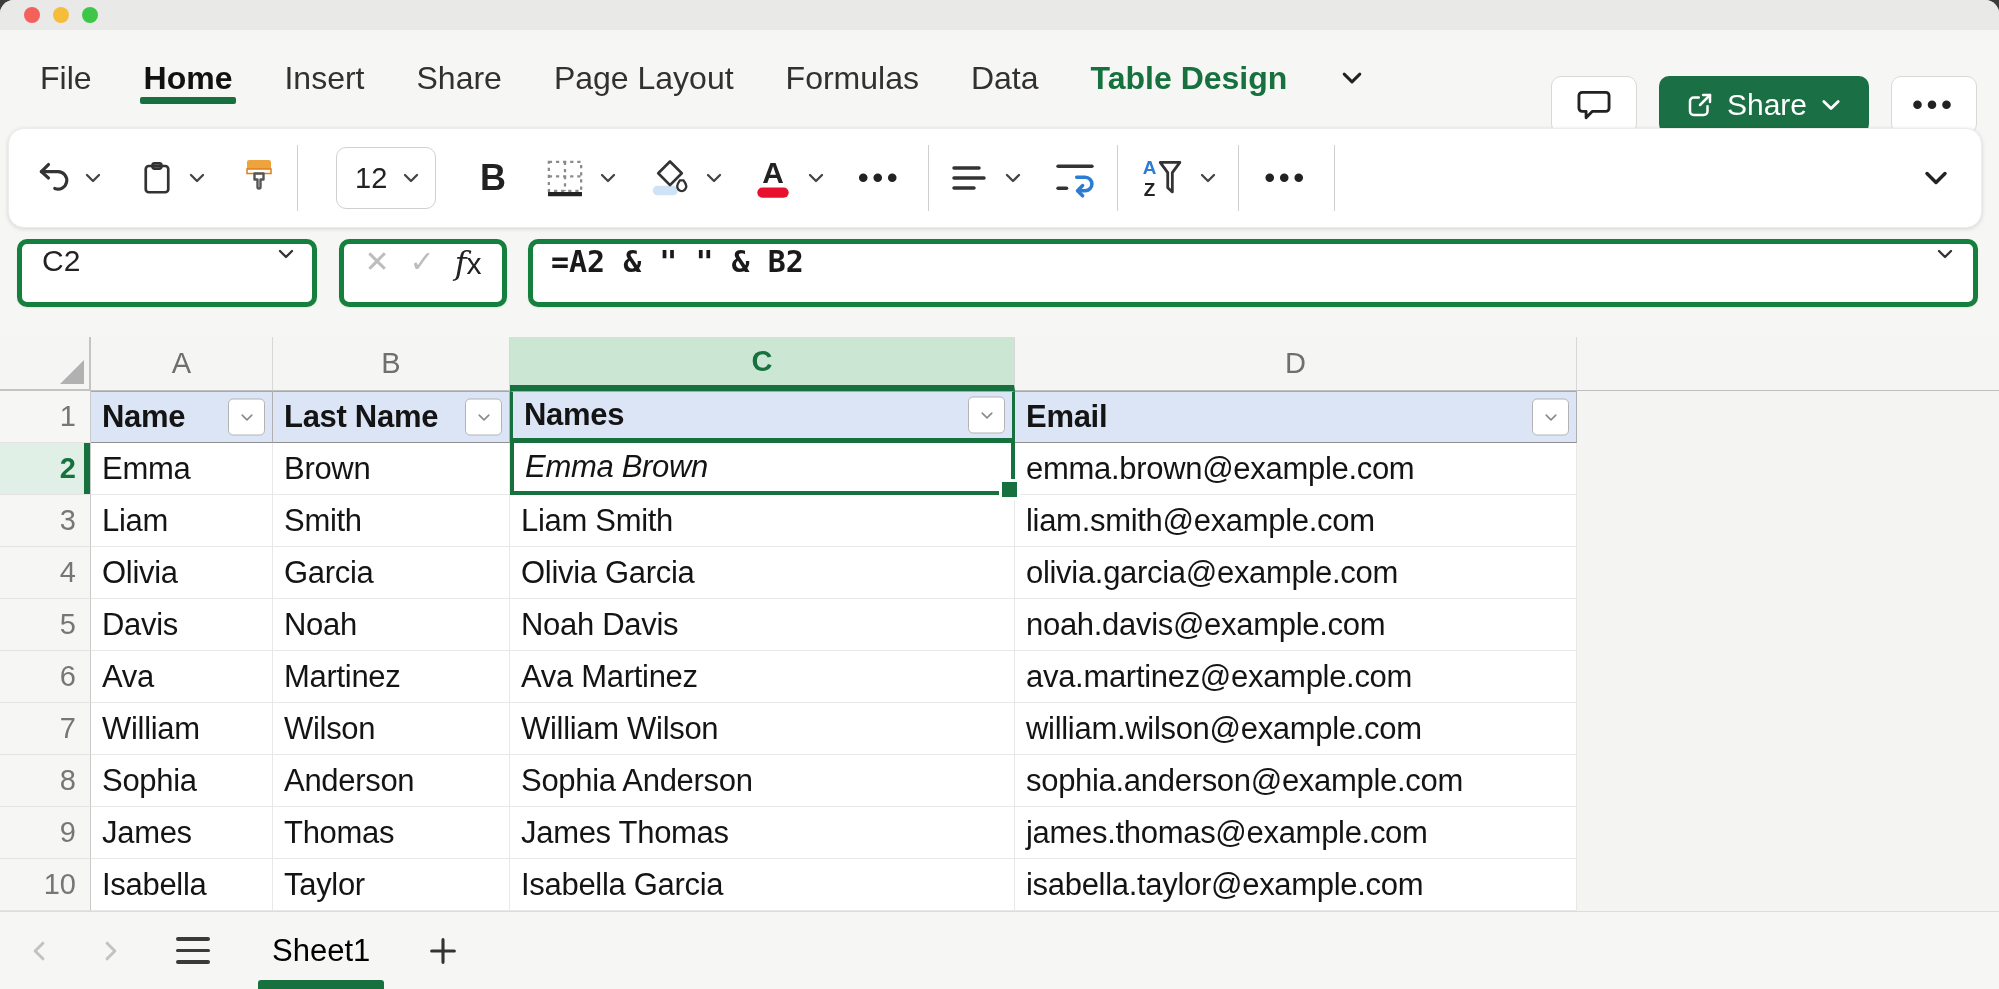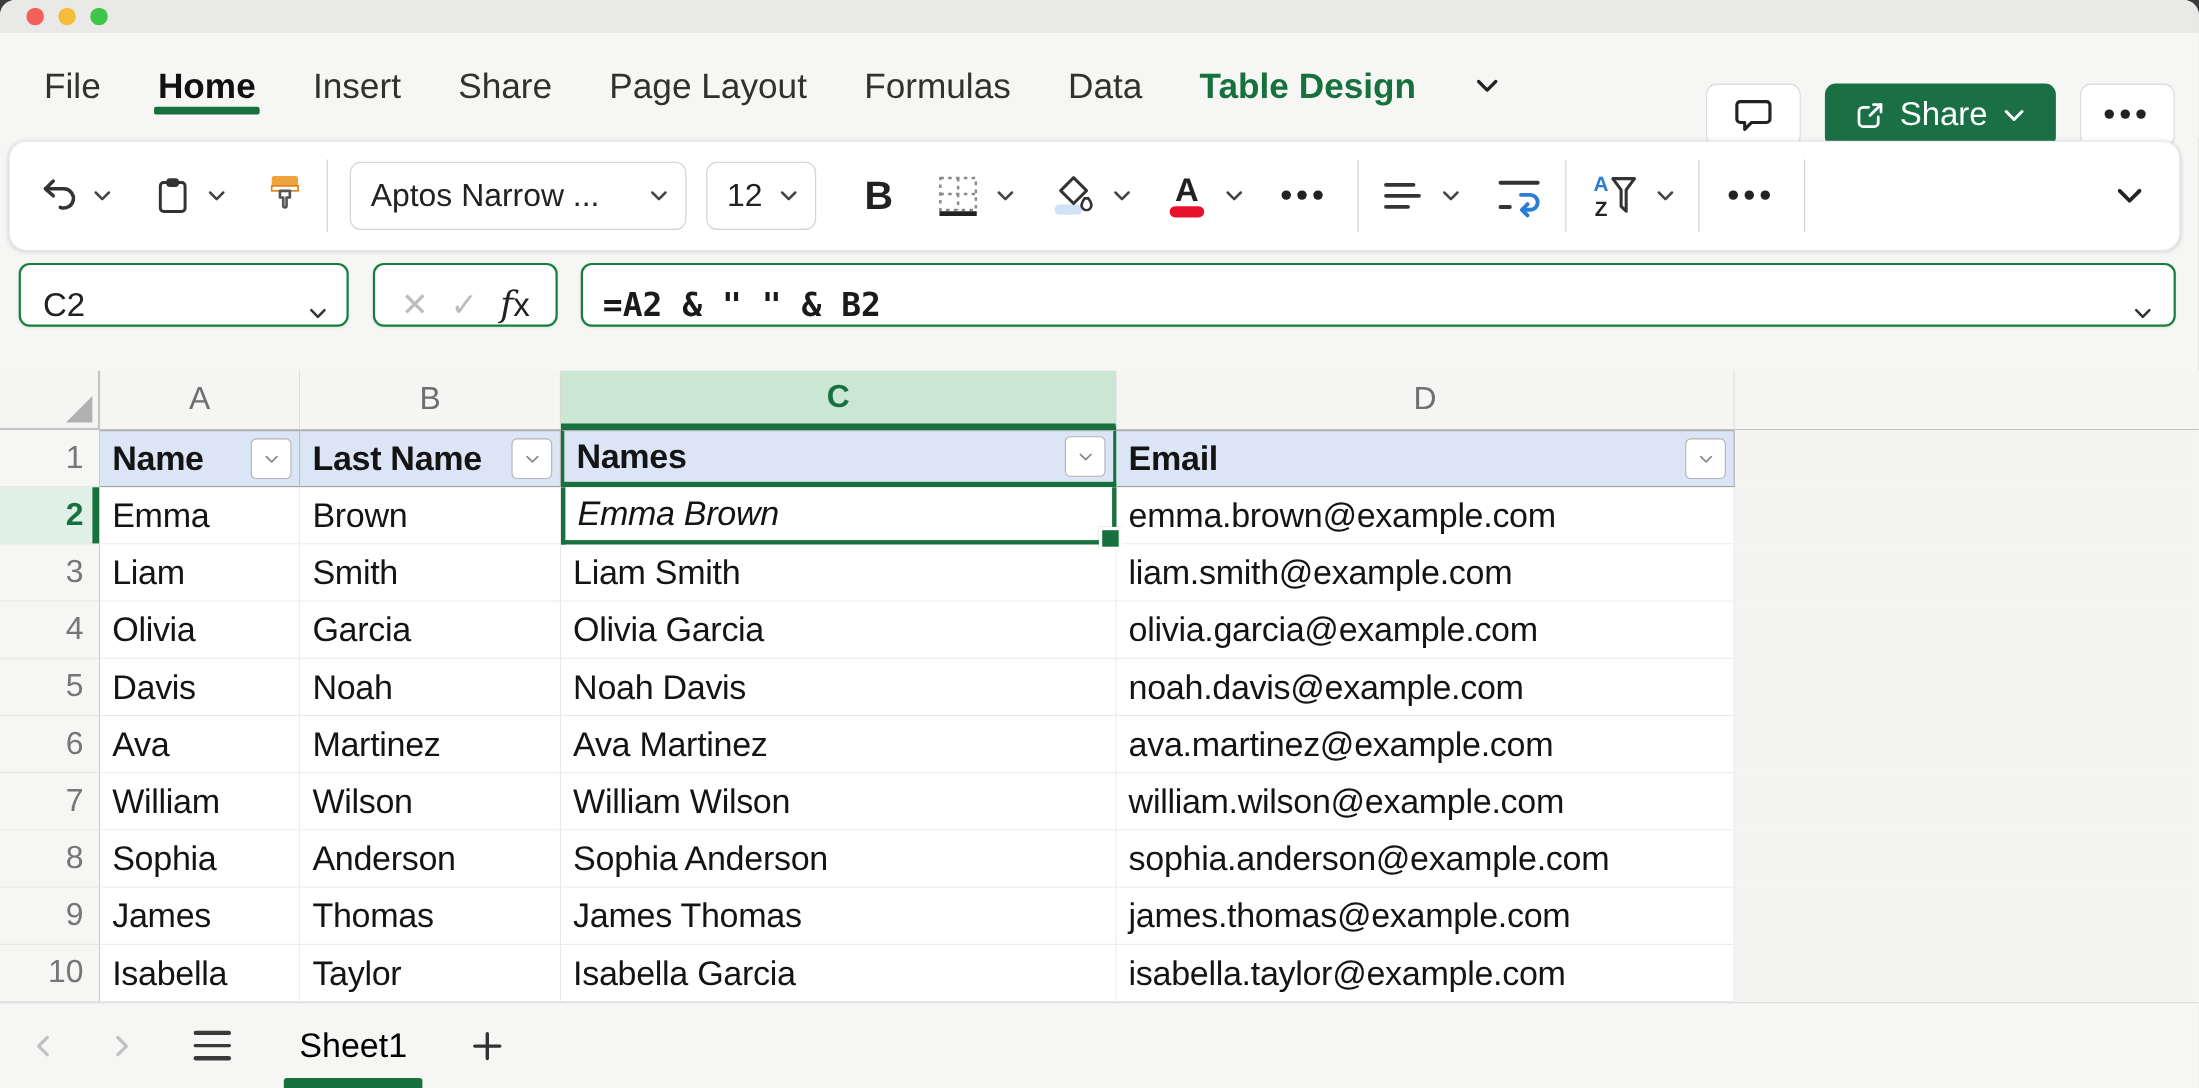--- a/index.html
+++ b/index.html
@@ -36,22 +36,22 @@
   .divider{width:1px;height:66px;background:#cfcfcf;margin:0 20px;}
   .icon{display:inline-flex;align-items:center;justify-content:center;}
   .selectbox{height:62px;background:#fff;border:1.5px solid #d0d0d0;border-radius:10px;
              display:flex;align-items:center;justify-content:space-between;
              padding:0 14px 0 18px;box-sizing:border-box;font-size:29px;color:#222;}
   .boldB{font-size:36px;font-weight:800;color:#222;margin:0 6px;}
   .dots{font-size:30px;letter-spacing:4px;color:#222;font-weight:700;margin:0 6px;}
   .ribbon-collapse{position:absolute;right:30px;top:34px;}
   
   .formula-band{position:absolute;left:0;top:236px;width:100%;height:70px;}
-  .fbox{position:absolute;top:3px;height:58px;background:#fff;border:2px solid #15803d;border-radius:10px;
-        box-shadow:0 1px 2px rgba(0,0,0,.08);display:flex;align-items:flex-end;box-sizing:border-box;}
+  .fbox{position:absolute;top:3px;height:68px;background:#fff;border:5px solid #15803d;border-radius:10px;
+        box-shadow:0 1px 2px rgba(0,0,0,.08);display:flex;align-items:flex-start;box-sizing:border-box;}
   .namebox{left:17px;width:300px;justify-content:space-between;padding:0 16px 0 20px;font-size:30px;color:#222;}
   .fxbox{left:339px;width:168px;justify-content:center;gap:20px;}
   .fxbox .x,.fxbox .ck{font-size:30px;color:#bdbdbd;}
   .fxbox .fx{font-size:30px;color:#222;}
   .fxbox .fx i{font-family:"DejaVu Serif",serif;font-style:italic;font-size:32px;}
   .formulabox{left:528px;width:1450px;justify-content:space-between;padding:0 18px 0 18px;}
   .formula-text{font-family:"DejaVu Sans Mono",monospace;font-size:30px;font-weight:700;color:#1a1a1a;white-space:pre;}
   
   #grid{position:absolute;left:0;top:337px;width:1999px;height:574px;display:grid;
         grid-template-columns:91px 182px 237px 505px 562px 422px;
@@ -183,26 +183,20 @@
           <svg width="36" height="42" viewBox="0 0 24 28">
               <rect x="4" y="2" width="16" height="8" rx="1.5" fill="#eda33e"></rect>
               <rect x="4" y="8" width="16" height="3" fill="#fff" stroke="#e07f16" stroke-width="1"></rect>
               <path d="M9 11h6v4h-2v5a1 1 0 0 1-2 0v-5H9z" fill="none" stroke="#555" stroke-width="1.6" stroke-linejoin="round"></path>
             </svg>
         </span>
       </div>
 
       <div class="divider"></div>
 
-      <div class="selectbox" style="width:306px;">
-        <span style="overflow:hidden;white-space:nowrap;">Aptos Narrow ...</span>
-        <svg class="chv small" viewBox="0 0 20 20">
-            <path d="M4 7l6 6 6-6" fill="none" stroke="currentColor" stroke-width="2.3" stroke-linecap="round" stroke-linejoin="round"></path>
-          </svg>
-      </div>
 
       <div class="selectbox" style="width:100px;margin-left:18px;">
         <span>12</span>
         <svg class="chv small" viewBox="0 0 20 20">
             <path d="M4 7l6 6 6-6" fill="none" stroke="currentColor" stroke-width="2.3" stroke-linecap="round" stroke-linejoin="round"></path>
           </svg>
       </div>
 
       <div class="g" style="margin-left:38px;">
         <span class="boldB">B</span>

